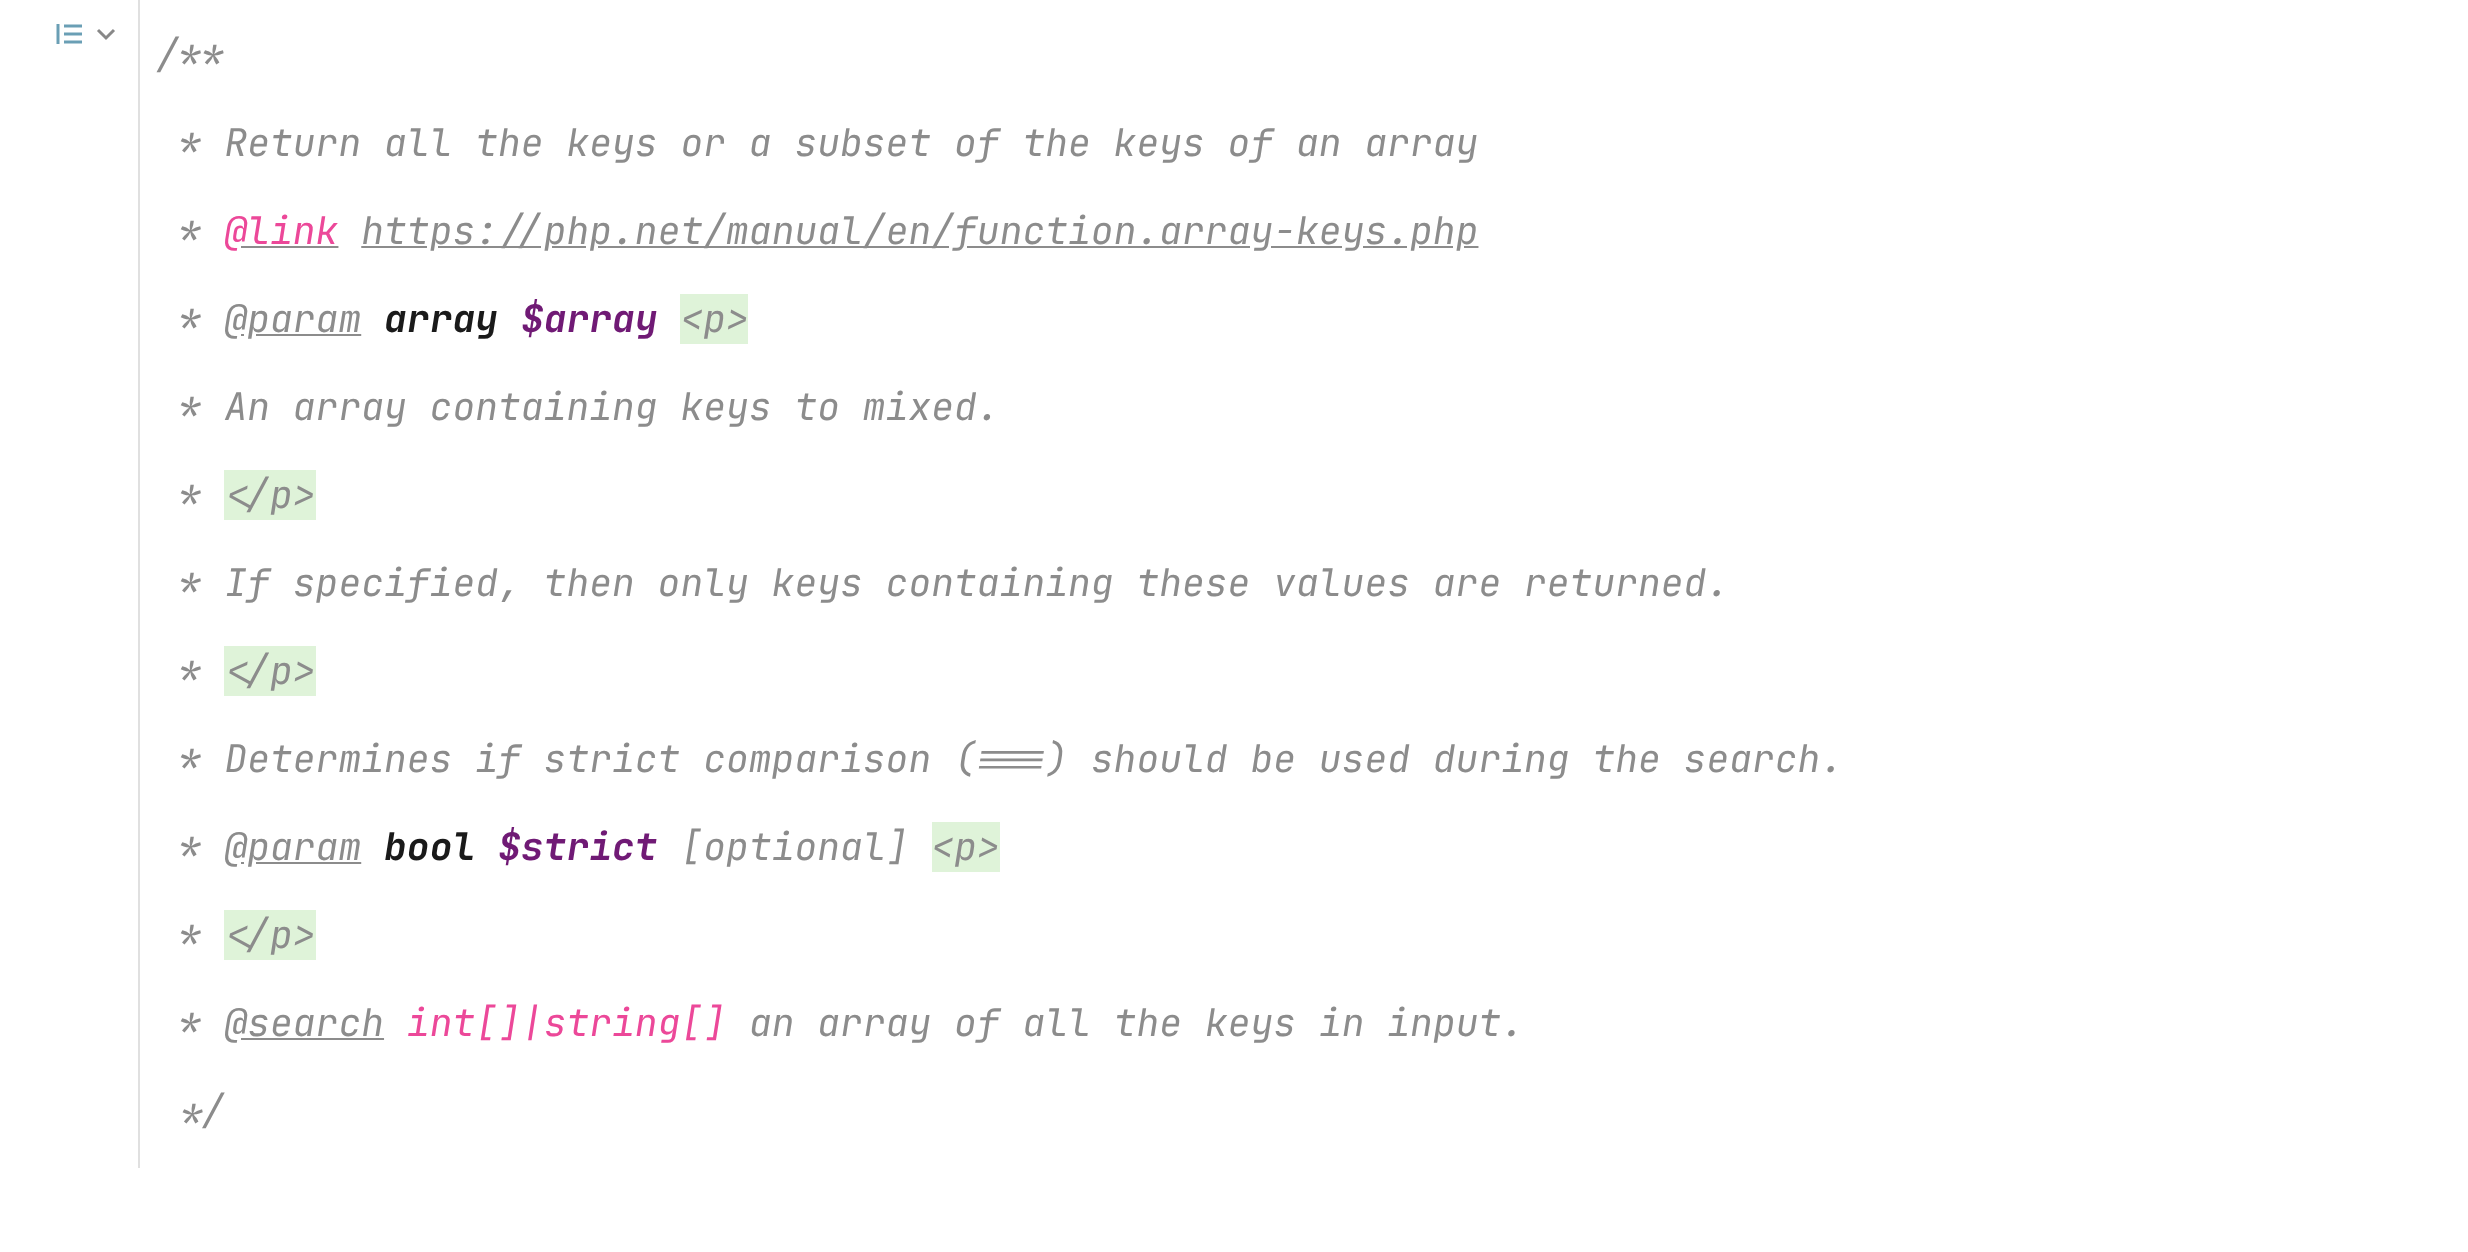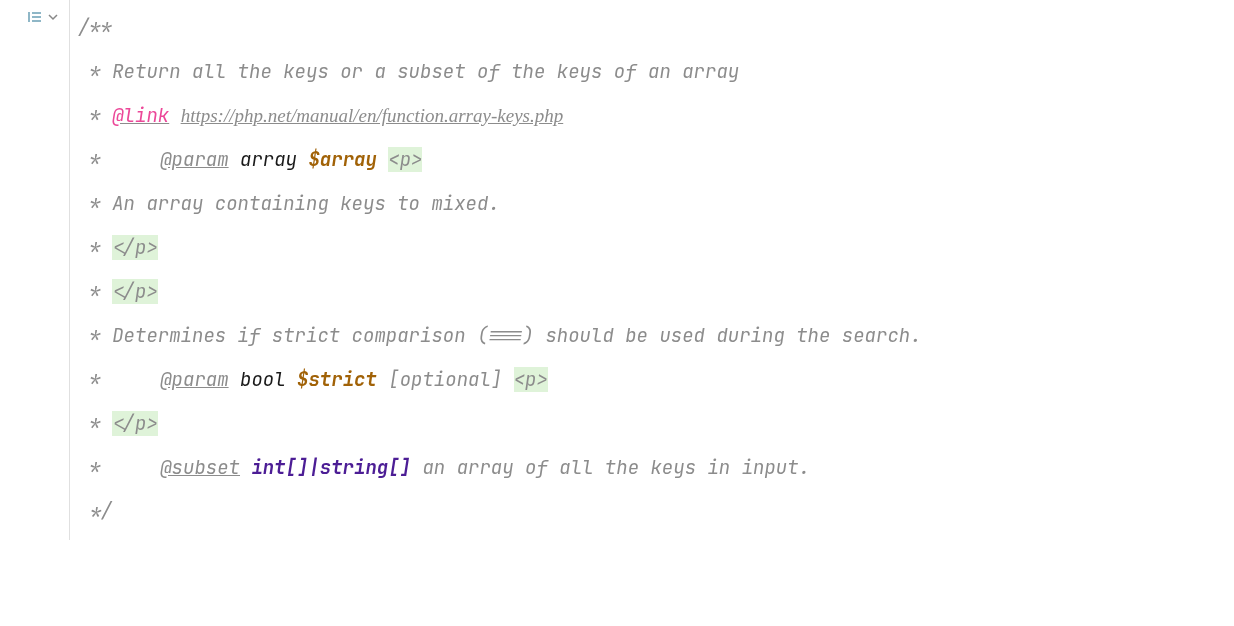--- a/index.html
+++ b/index.html
@@ -40,50 +40,48 @@
     }
     .tag-link {
       text-decoration: underline;
       text-decoration-color: #8c8c8c;
       color: #ec4899;
     }
     .url-link {
       text-decoration: underline;
       text-decoration-color: #8c8c8c;
       color: #8c8c8c;
-      font-family: Liberation Serif, serif;
     }
     .tag-keyword {
       text-decoration: underline;
       text-decoration-color: #8c8c8c;
       color: #8c8c8c;
-      margin-left: 48px;
     }
     .type {
       color: #1a1a1a;
       font-style: italic;
-      font-weight: 400;
+      font-weight: 700;
     }
     .varname {
-      color: #a16207;
+      color: #701a75;
       font-style: italic;
       font-weight: 600;
     }
     .html-tag {
       background: #dff3d9;
       color: #8c8c8c;
       font-style: italic;
     }
     .desc {
       color: #8c8c8c;
     }
     .return-type {
-      color: #4c1d95;
+      color: #ec4899;
       font-style: italic;
-      font-weight: 700;
+      font-weight: 400;
     }
   </style>
 </head>
 <body>
 
 <div class="gutter">
   <div class="gutter-icon">
     <svg width="18" height="18" viewBox="0 0 18 18" fill="none">
       <line x1="2" y1="4" x2="2" y2="14" stroke="#6a9fb5" stroke-width="1.5"></line>
       <line x1="5" y1="5" x2="14" y2="5" stroke="#6a9fb5" stroke-width="1.5"></line>
@@ -103,25 +101,26 @@
 
   <div class="line"><span> * </span><span class="tag-link">@link</span> <span class="url-link">https://php.net/manual/en/function.array-keys.php</span></div>
 
   <div class="line"><span> * </span><span class="tag-keyword">@param</span> <span class="type">array</span> <span class="varname">$array</span> <span class="html-tag">&lt;p&gt;</span></div>
 
   <div class="line"><span> * </span><span class="desc">An array containing keys to mixed.</span></div>
 
   <div class="line"><span> * </span><span class="html-tag">&lt;/p&gt;</span></div>
 
 
+  <div class="line"><span> * </span><span class="desc">If specified, then only keys containing these values are returned.</span></div>
 
   <div class="line"><span> * </span><span class="html-tag">&lt;/p&gt;</span></div>
 
   <div class="line"><span> * </span><span class="desc">Determines if strict comparison (===) should be used during the search.</span></div>
 
   <div class="line"><span> * </span><span class="tag-keyword">@param</span> <span class="type">bool</span> <span class="varname">$strict</span> <span class="desc">[optional]</span> <span class="html-tag">&lt;p&gt;</span></div>
 
   <div class="line"><span> * </span><span class="html-tag">&lt;/p&gt;</span></div>
 
-  <div class="line"><span> * </span><span class="tag-keyword">@subset</span> <span class="return-type">int[]|string[]</span> <span class="desc">an array of all the keys in input.</span></div>
+  <div class="line"><span> * </span><span class="tag-keyword">@search</span> <span class="return-type">int[]|string[]</span> <span class="desc">an array of all the keys in input.</span></div>
 
   <div class="line"><span> */</span></div>
 </div>
 
 </body></html>

